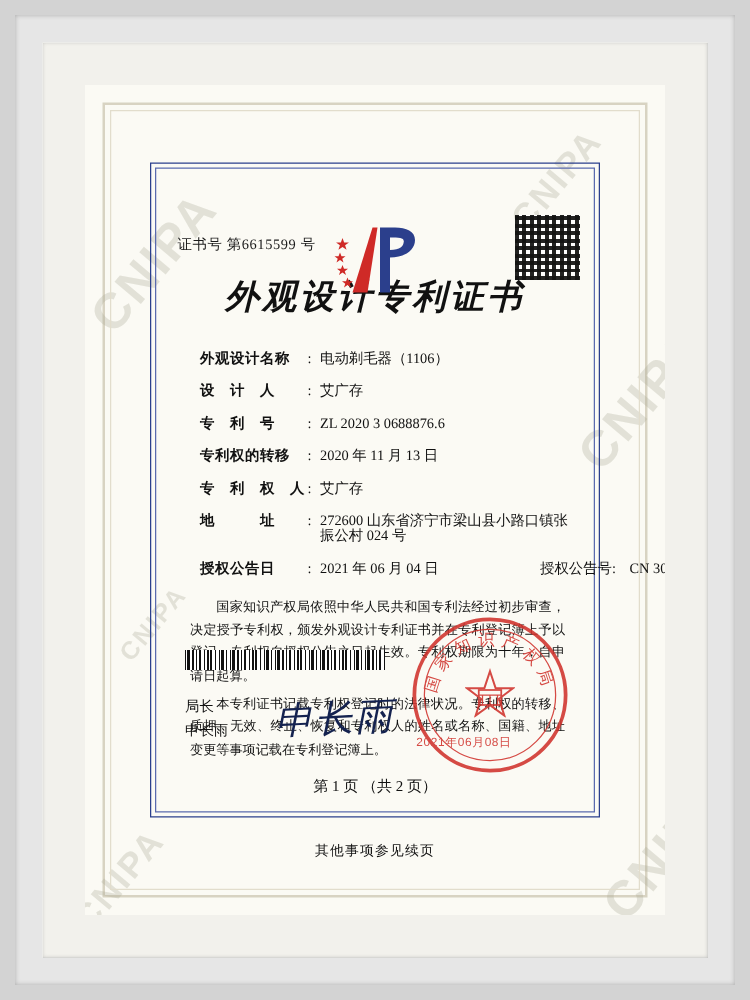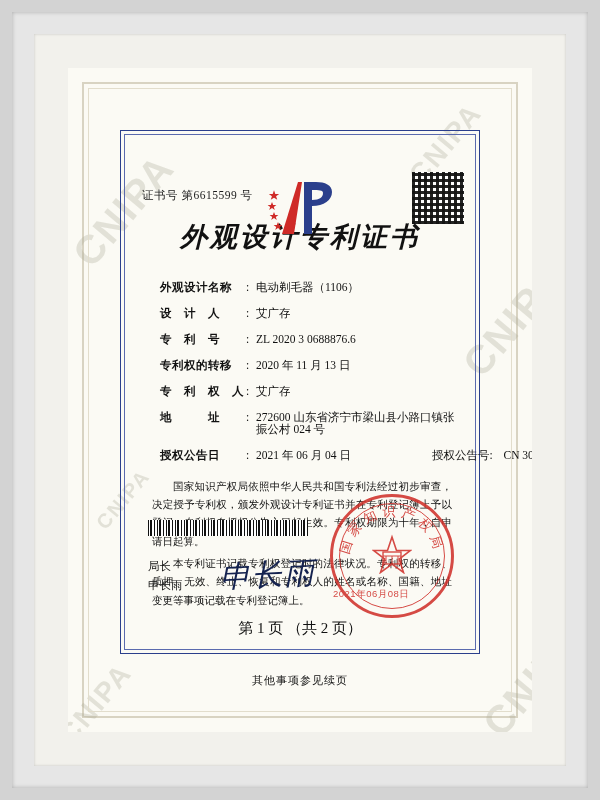--- a/index.html
+++ b/index.html
@@ -173,21 +173,21 @@
     color:#d0322c;
   }
   .seal .sealdate{
     position:absolute;left:0;right:0;bottom:14px;text-align:left;
     color:#d0322c;font-size:9.5px;letter-spacing:.5px;
     font-family:"Liberation Sans", sans-serif;
   }
 
   .pagefoot{
     position:absolute;left:0;right:0;bottom:16px;
-    text-align:center;font-size:15px;color:#111;
+    text-align:center;font-size:12px;color:#111;
   }
   .bottomnote{
     position:absolute;left:0;right:0;bottom:44px;
     text-align:center;font-size:11px;color:#111;letter-spacing:1px;
   }
 </style>
 </head>
 <body>
 
 <div class="page">

